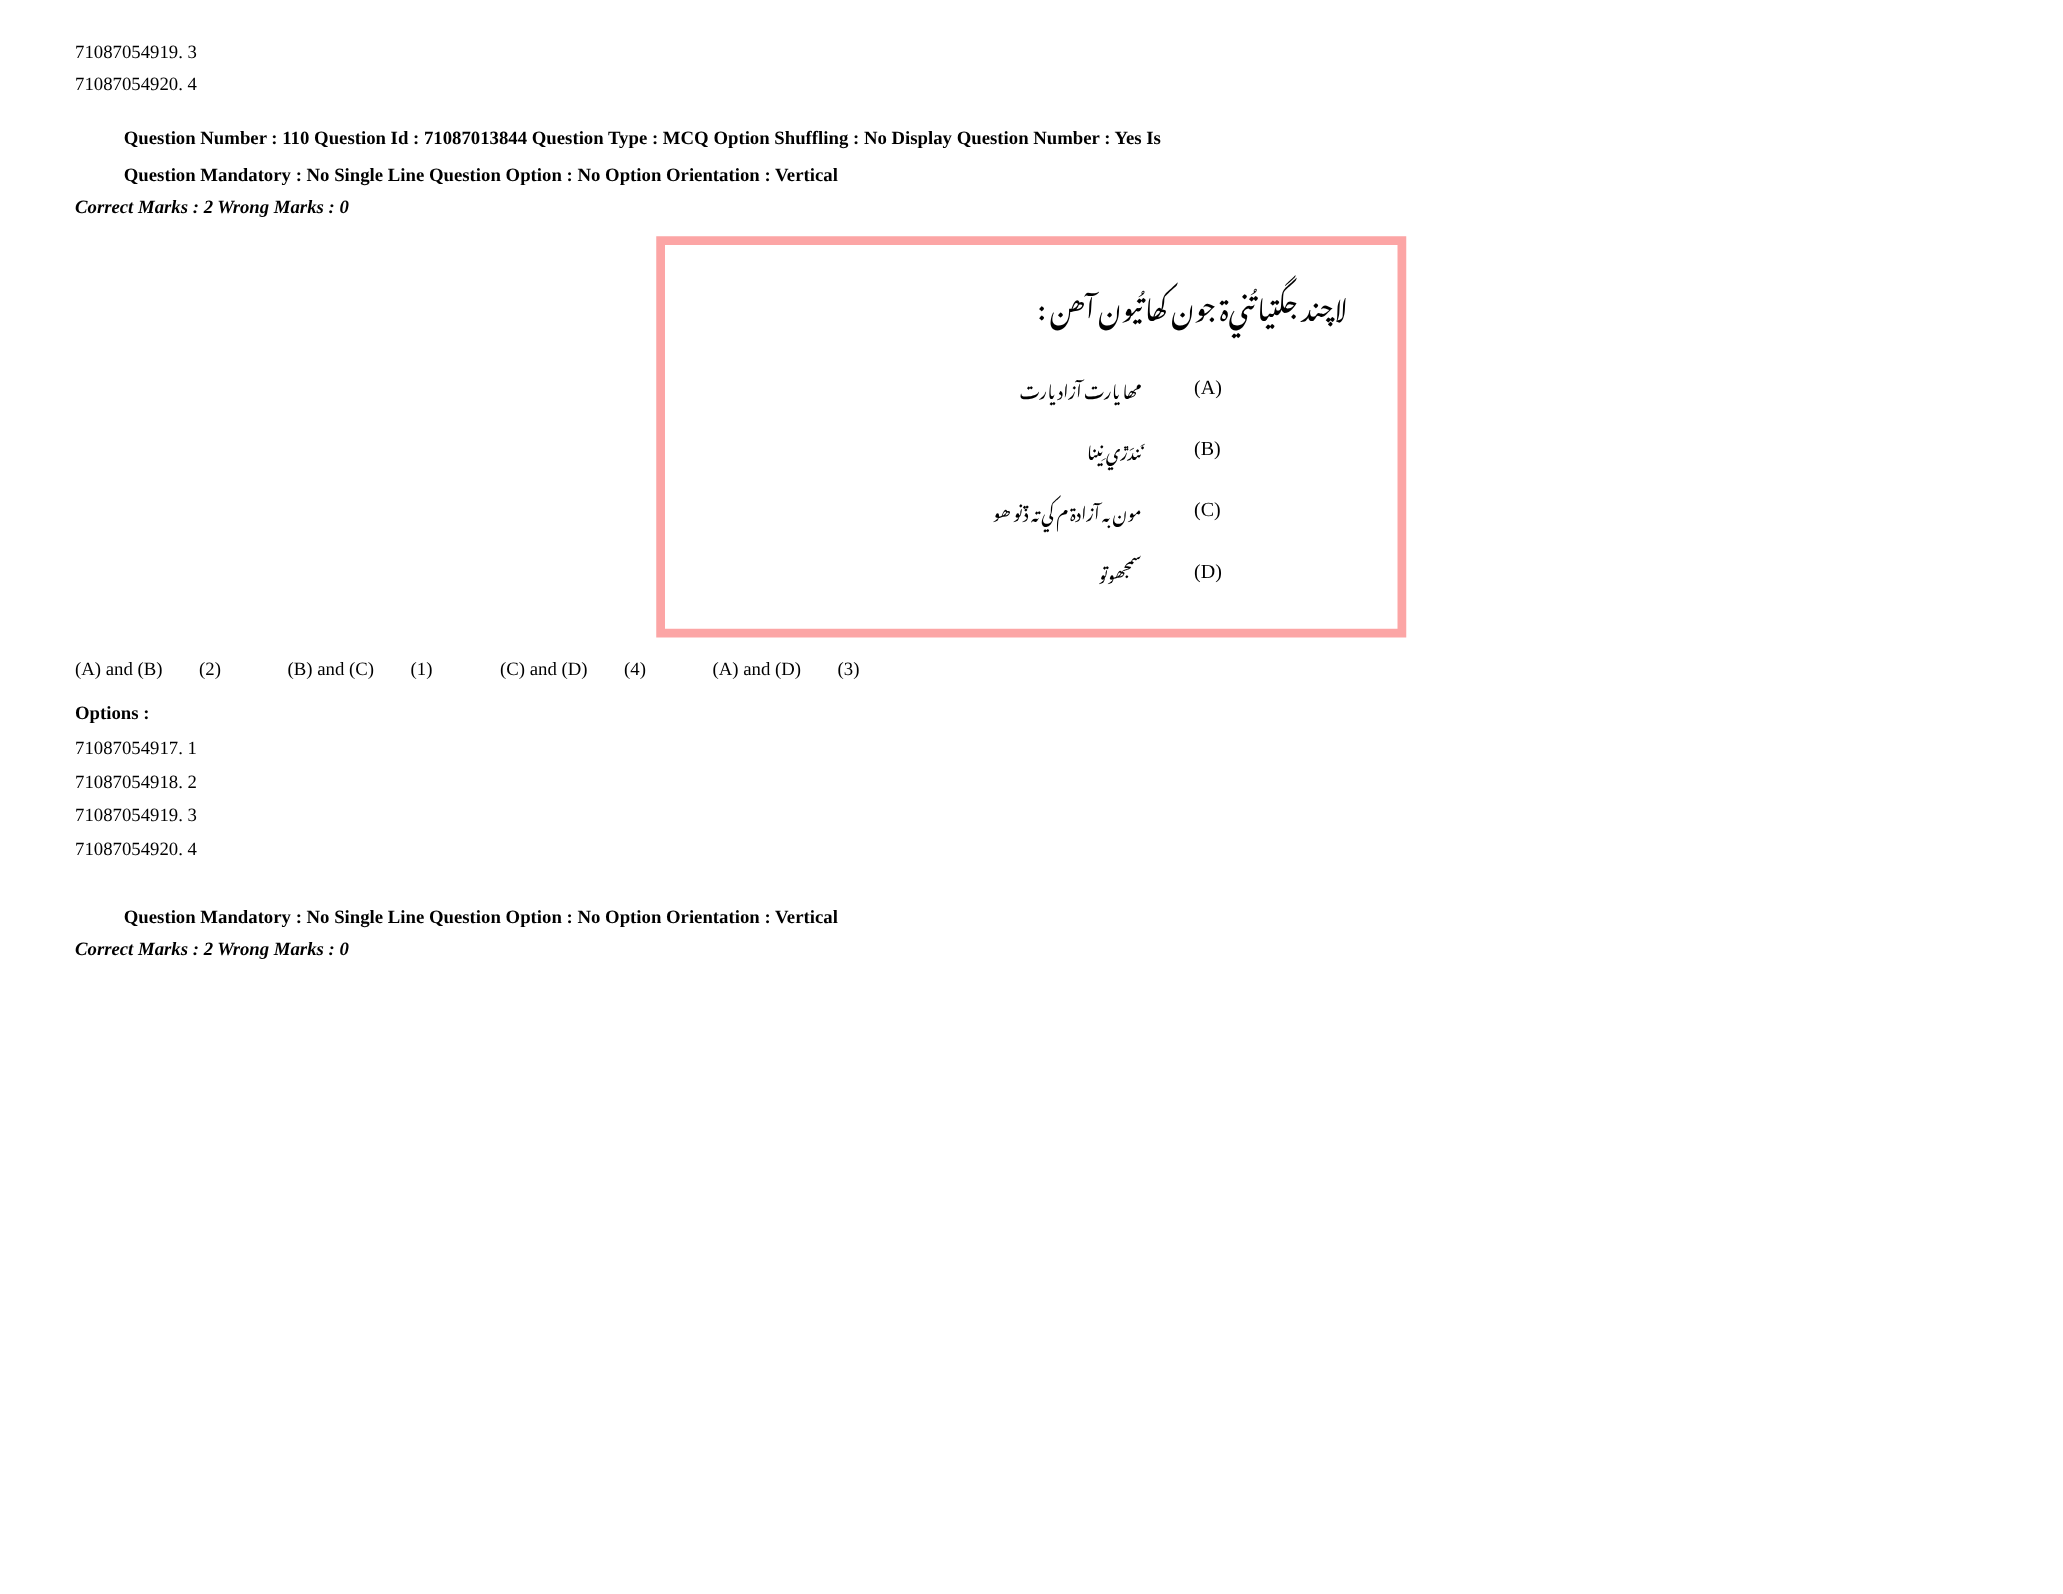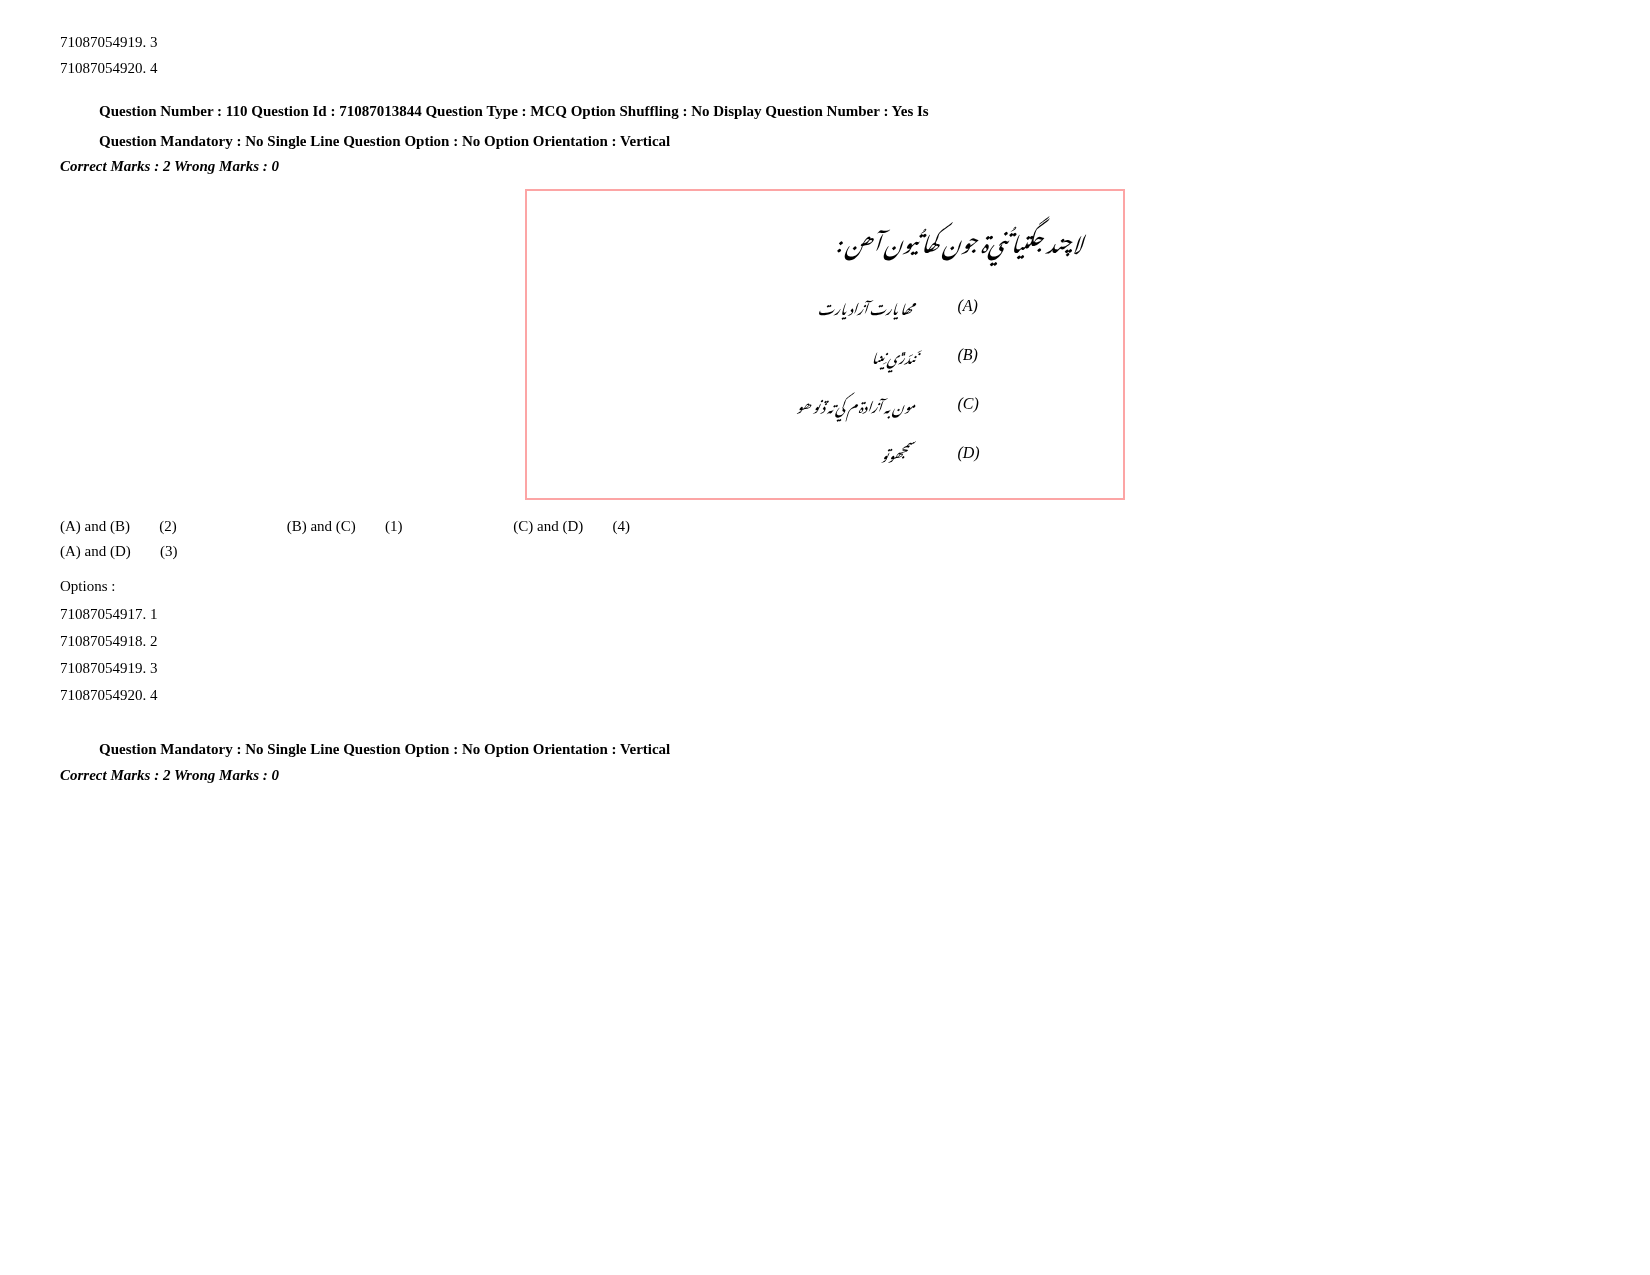--- a/index.html
+++ b/index.html
@@ -33,26 +33,25 @@
       font-weight: bold;
       margin-bottom: 14px;
       font-style: italic;
     }
     .question-image-area {
       display: flex;
       justify-content: center;
       margin-bottom: 18px;
     }
     .question-content {
-      border: 2px solid #fca5a5;
+      border: 7px solid #fca5a5;
       padding: 20px 40px;
       display: inline-block;
       min-width: 600px;
       text-align: center;
-      font-style: italic;
     }
     .urdu-question {
       font-size: 22px;
       text-align: right;
       direction: rtl;
       margin-bottom: 14px;
       font-family: 'Noto Nastaliq Urdu', 'Jameel Noori Nastaleeq', serif;
     }
     .urdu-options-table {
       width: 100%;
@@ -77,21 +76,21 @@
       align-items: center;
       gap: 18px;
     }
     .answer-option-text {
       font-size: 15px;
     }
     .answer-option-num {
       font-size: 15px;
     }
     .options-label {
-      font-weight: normal;
+      font-weight: bold;
       margin-bottom: 6px;
     }
     .options-list {
       line-height: 1.8;
       margin-bottom: 10px;
     }
   </style>
 </head>
 <body>
 
@@ -124,21 +123,21 @@
         </tr>
         <tr>
           <td class="label">(D)</td>
           <td>سمجھوتو</td>
         </tr>
       </tbody>
         </table>
     </div>
   </div>
 
-  <div style="display: grid; grid-template-columns: 1fr 1fr 1fr; max-width: 680px; gap: 8px 0; margin-bottom: 18px;">
+  <div style="display: grid; grid-template-columns: 1fr 1fr 1fr 1fr; max-width: 680px; gap: 8px 0; margin-bottom: 18px;">
     <div class="answer-option-row">
       <span class="answer-option-text">(A) and (B)</span>
       <span class="answer-option-num">&nbsp;&nbsp;&nbsp;(2)</span>
     </div>
     <div class="answer-option-row">
       <span class="answer-option-text">(B) and (C)</span>
       <span class="answer-option-num">&nbsp;&nbsp;&nbsp;(1)</span>
     </div>
     <div class="answer-option-row">
       <span class="answer-option-text">(C) and (D)</span>

